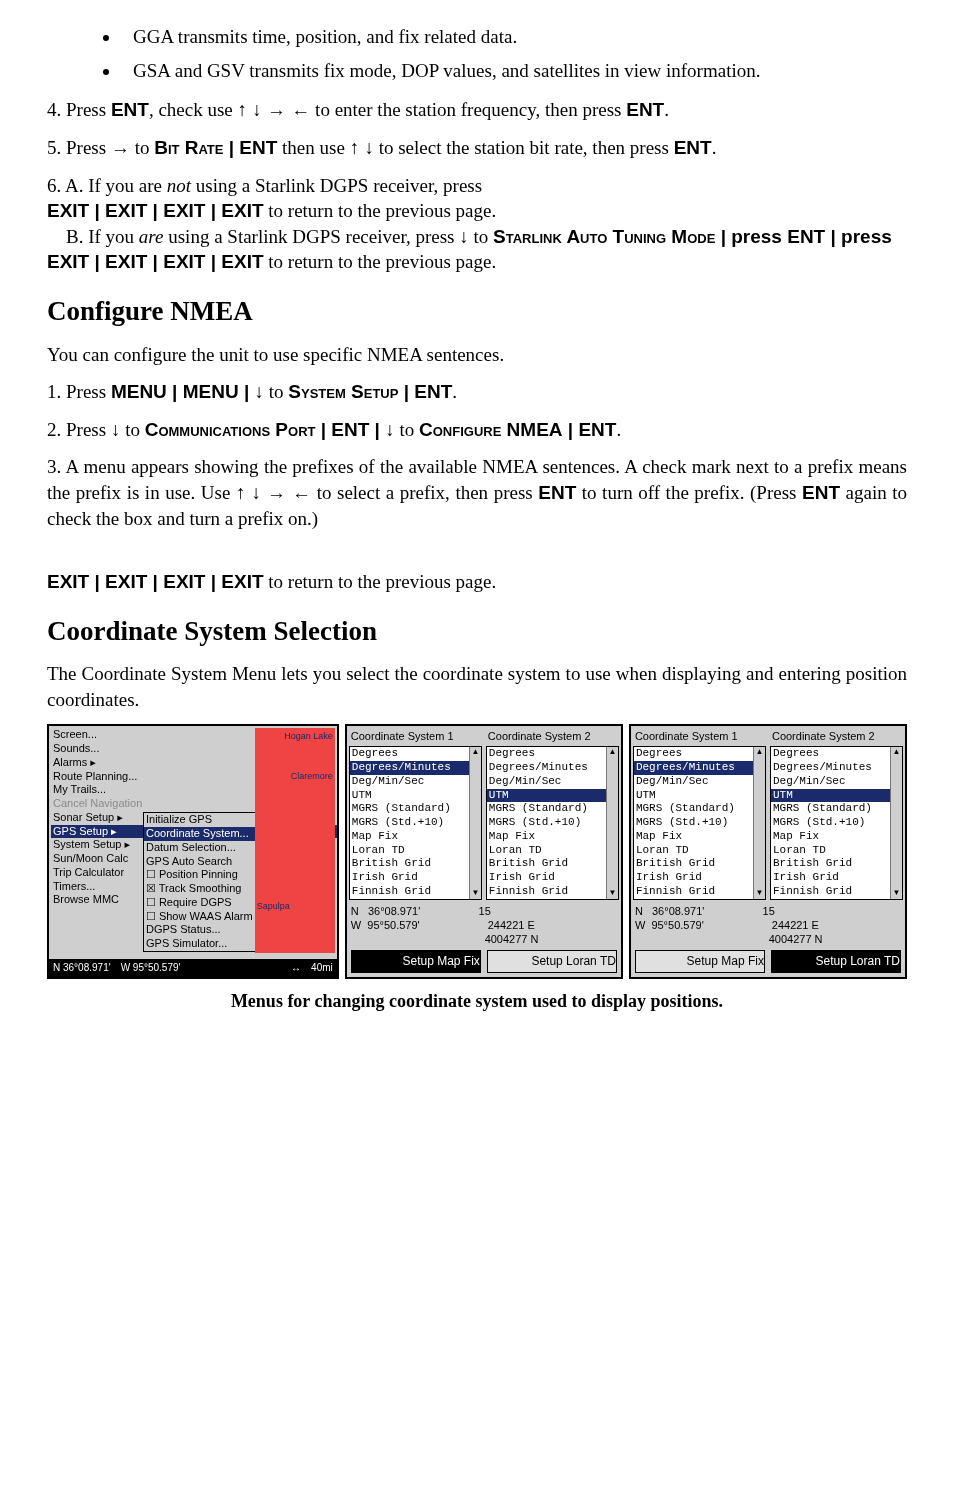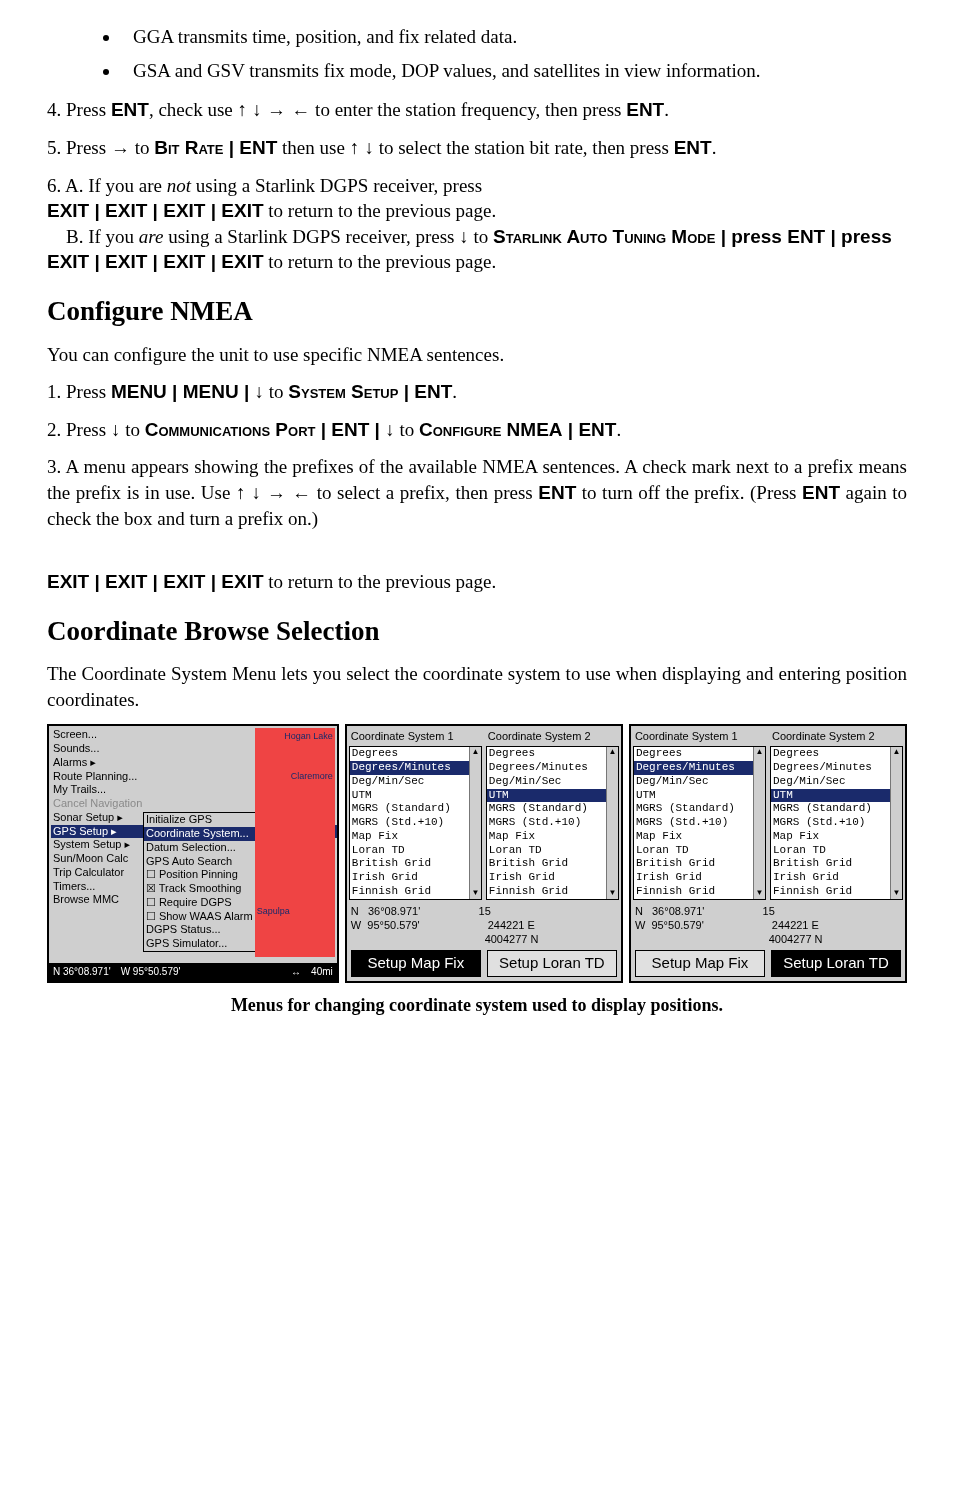--- a/index.html
+++ b/index.html
@@ -180,22 +180,22 @@
   }
   .btn-row {
     display: flex;
     gap: 6px;
     padding: 2px 4px 4px 4px;
   }
   .btn {
     flex: 1;
     border: 1px solid #000;
     background: #e0e0e0;
-    text-align: center;
-    font-size: 15px;
+    text-align: right;
+    font-size: 12px;
     padding: 2px 0;
   }
   .btn.dark {
     background: #000;
     color: #fff;
   }
   .arrow { font-family: Arial, sans-serif; }
 </style>
 </head>
 <body>
@@ -232,21 +232,21 @@
 
 <p class="justify">
   <span>3. A menu appears showing the prefixes of the available NMEA sentences. A check mark next to a prefix means the prefix is in use. Use </span><span class="arrow">↑ ↓ → ←</span><span> to select a prefix, then press </span><span class="sans-bold">ENT</span><span> to turn off the prefix. (Press </span><span class="sans-bold">ENT</span><span> again to check the box and turn a prefix on.)</span>
 </p>
 
 <p>
   <br>
   <span class="sans-bold">EXIT | EXIT | EXIT | EXIT</span><span> to return to the previous page.</span>
 </p>
 
-<h2 class="section">Coordinate Browse Selection</h2>
+<h2 class="section">Coordinate System Selection</h2>
 <p class="justify">The Coordinate System Menu lets you select the coordinate system to use when displaying and entering position coordinates.</p>
 
 <div class="figure-row">
 
   <div class="panel panel-left">
     <ul class="menu-list" id="left-menu">
         <li>Screen...</li>
         <li>Sounds...</li>
         <li>Alarms<span style="float: none;"> ▸</span></li>
         <li>Route Planning...</li>

